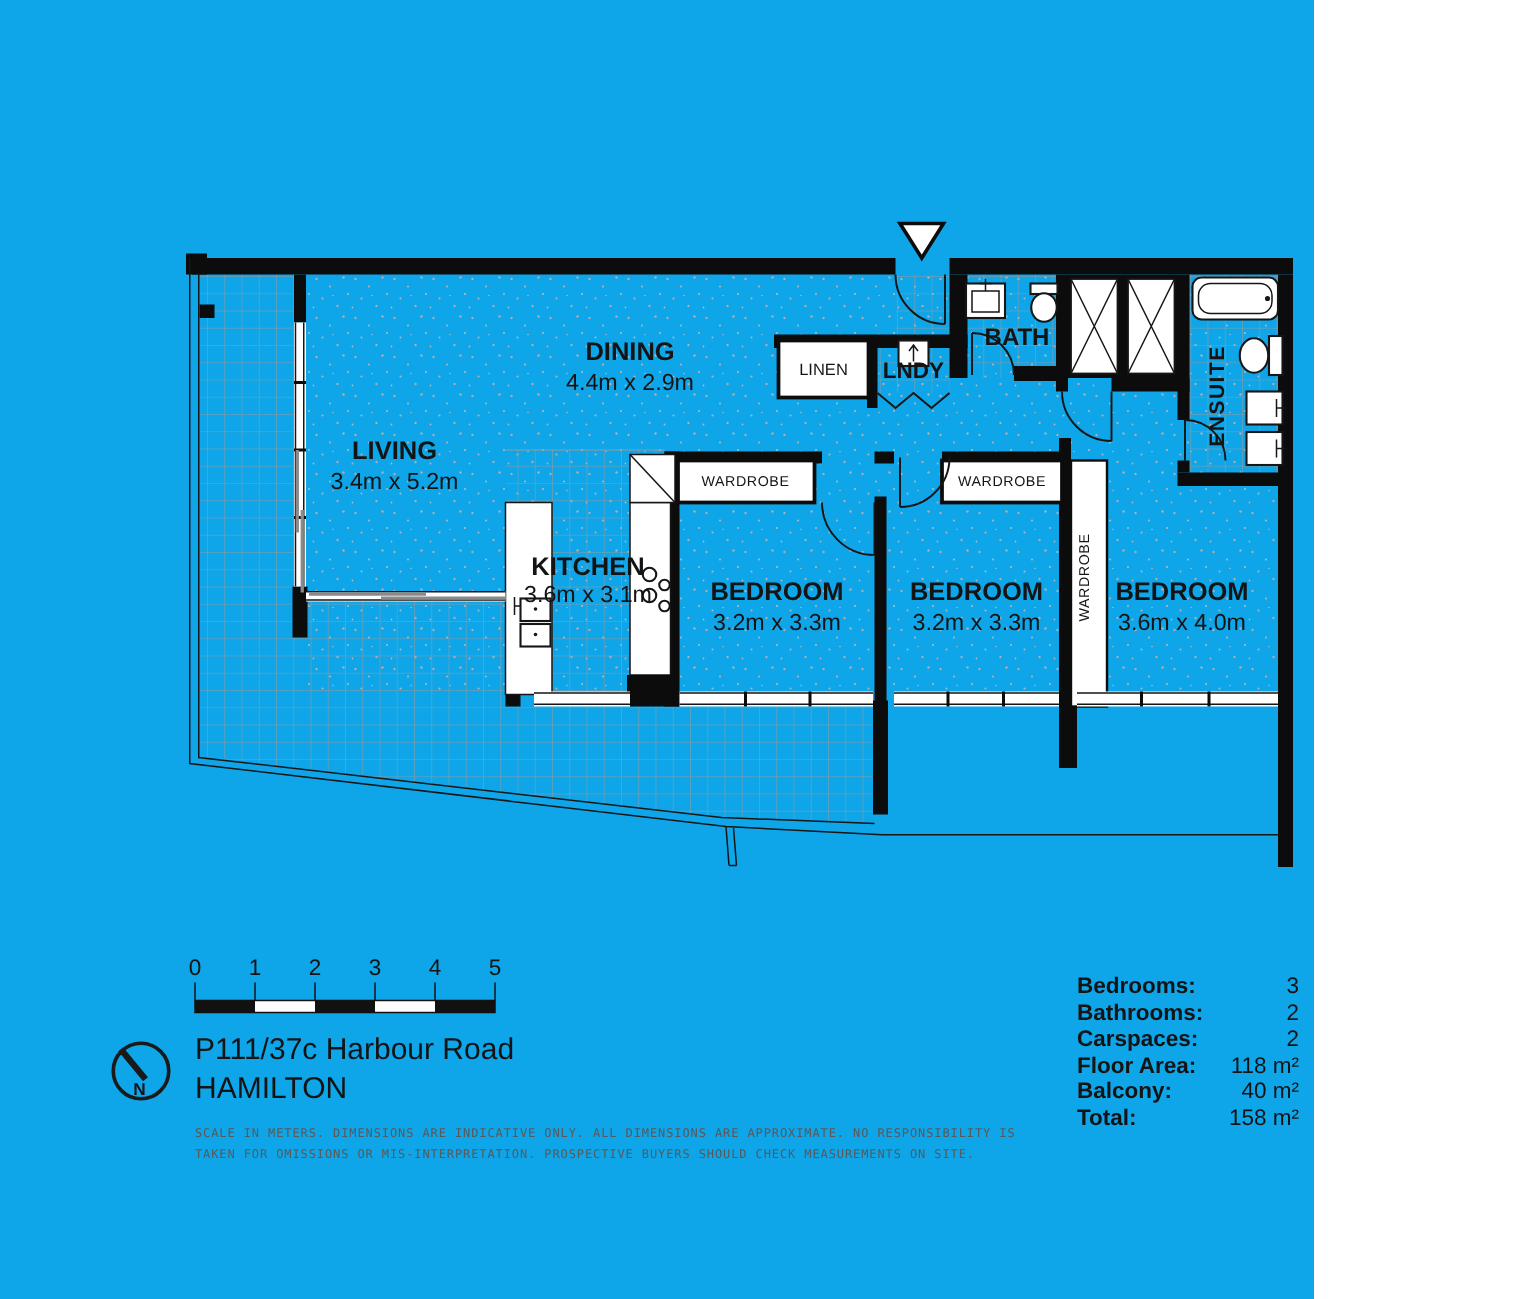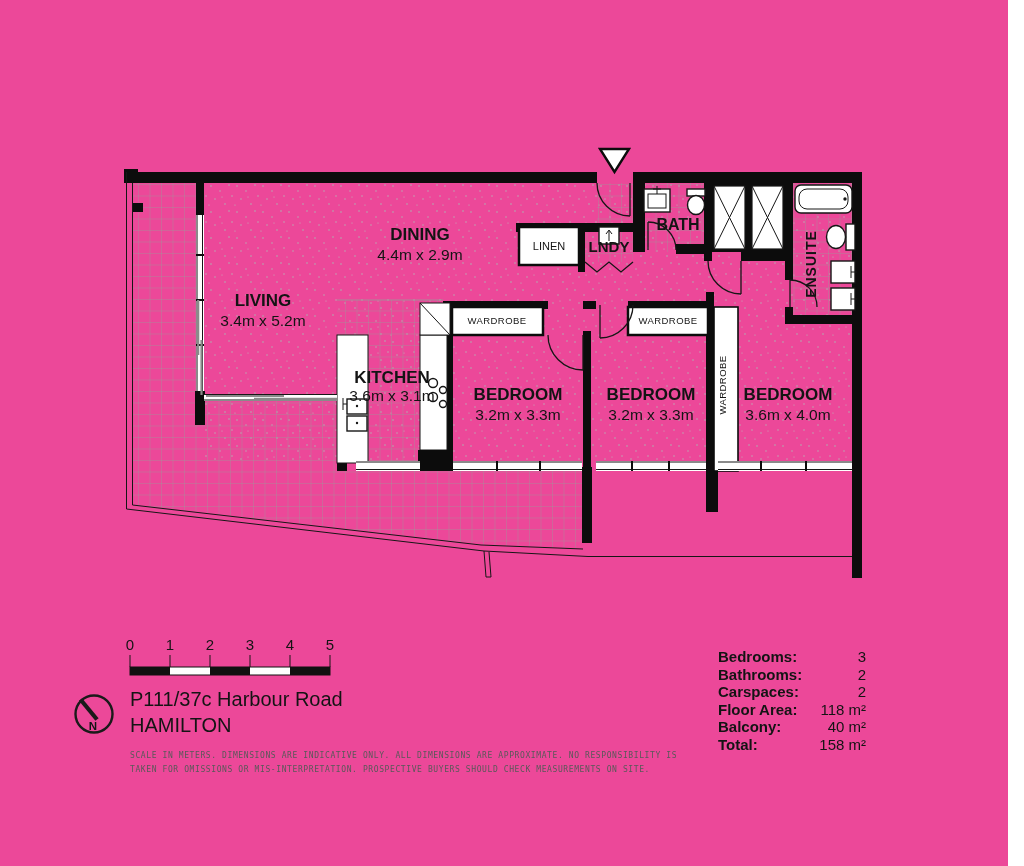--- a/index.html
+++ b/index.html
@@ -1,16 +1,16 @@
 <!DOCTYPE html>
 <html><head>
 <meta charset="utf-8">
 <style>
   html,body{margin:0;padding:0;background:#fff;}
-  #canvas{position:relative;width:1008px;height:866px;background:#ec4899;overflow:hidden;
+  #canvas{position:relative;width:876px;height:866px;background:#0ea5e9;overflow:hidden;
           font-family:"Liberation Sans",sans-serif;}
   svg text{fill:#141414;}
   .t-name{font-family:"Liberation Sans",sans-serif;font-weight:bold;font-size:17px;text-anchor:middle;}
   .t-dims{font-family:"Liberation Sans",sans-serif;font-size:15.5px;text-anchor:middle;}
   .t-bath{font-family:"Liberation Sans",sans-serif;font-weight:bold;font-size:16px;text-anchor:middle;}
   .t-lndy{font-family:"Liberation Sans",sans-serif;font-weight:bold;font-size:15px;text-anchor:middle;}
   .t-linen{font-family:"Liberation Sans",sans-serif;font-size:11px;text-anchor:middle;}
   .t-ens{font-family:"Liberation Sans",sans-serif;font-weight:bold;font-size:14px;letter-spacing:1px;text-anchor:middle;}
   .t-ward{font-family:"Liberation Sans",sans-serif;font-size:9.5px;letter-spacing:.4px;text-anchor:middle;}
   .t-scale{font-family:"Liberation Sans",sans-serif;font-size:15px;text-anchor:middle;}

